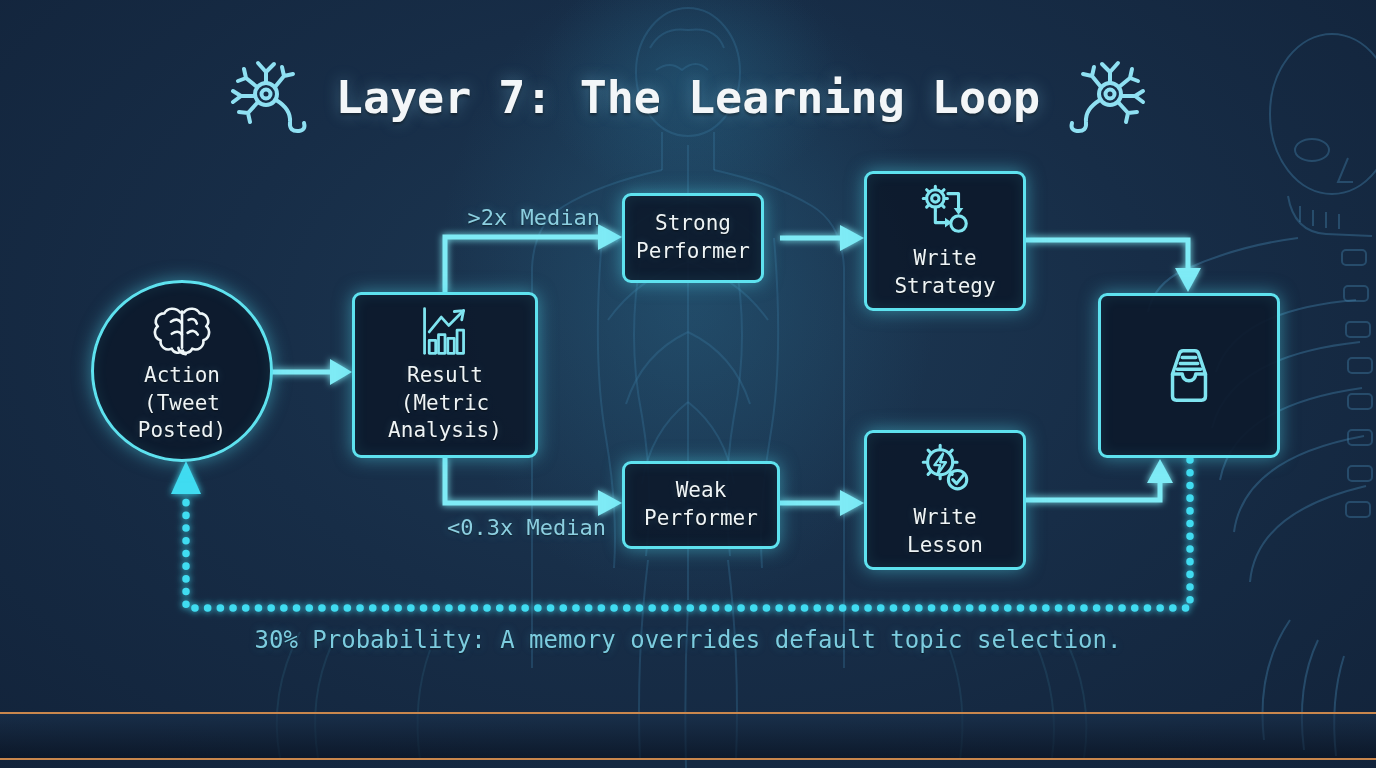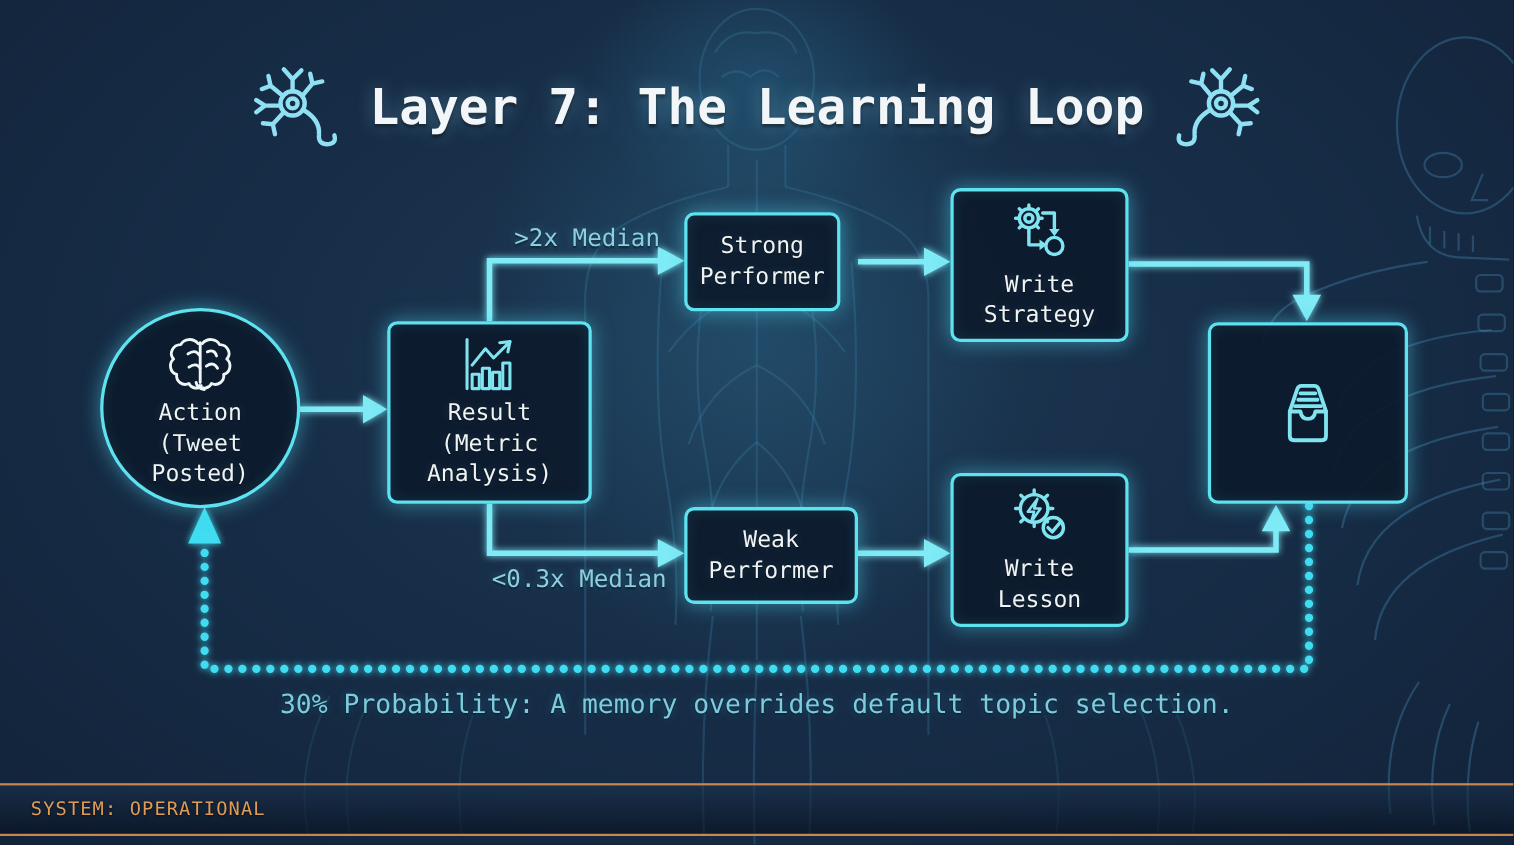--- a/index.html
+++ b/index.html
@@ -281,16 +281,15 @@
       </g>
     </svg>
   </div>
 
   <div class="edge-label" style="left:450px;top:205px;width:150px">&gt;2x Median</div>
   <div class="edge-label" style="left:438px;top:515px;width:168px">&lt;0.3x Median</div>
 
   <div class="caption">30% Probability: A memory overrides default topic selection.</div>
 
   <footer class="status-bar">
-    <div class="status-text">SYSTEM: OPERATIONAL</div>
   </footer>
 
 </div>
 
 </body></html>

